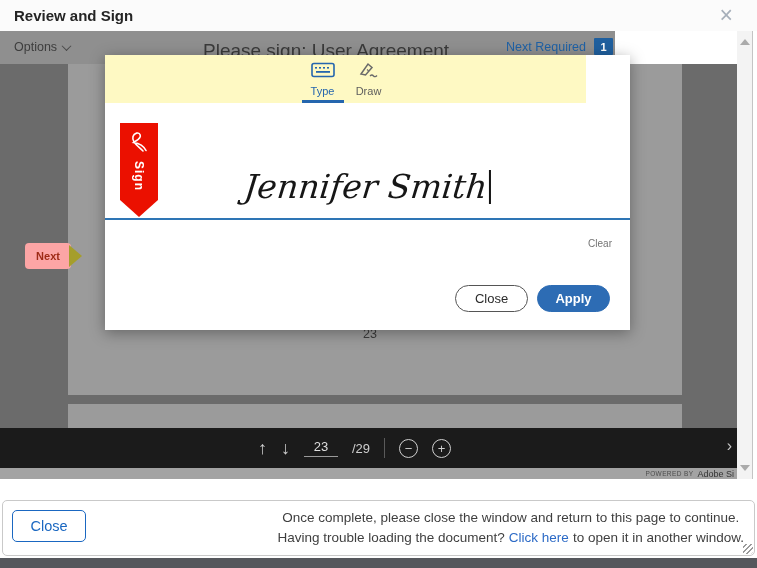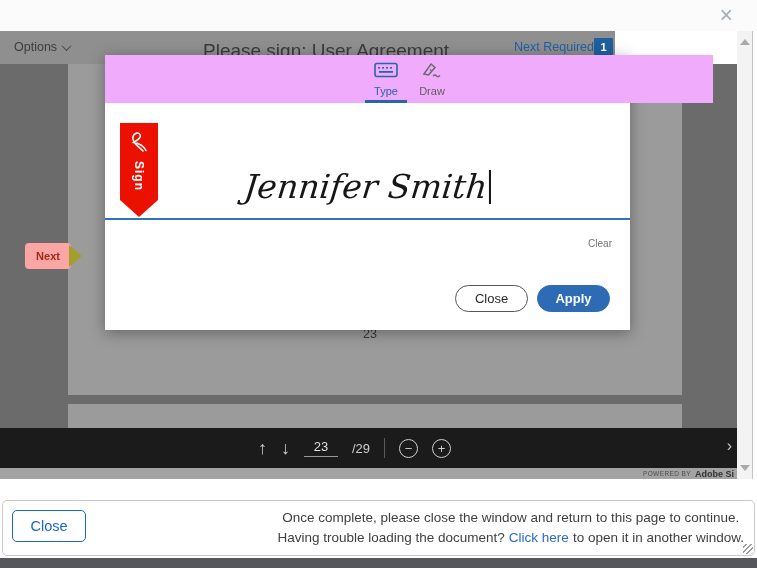--- a/index.html
+++ b/index.html
@@ -10,38 +10,38 @@
   
   .dlg-header { position:absolute; left:0; top:0; width:757px; height:31px; background:#fbfbfb; }
   .dlg-title { position:absolute; left:14px; top:7px; font-size:15px; font-weight:bold; color:#252525; }
   .dlg-close { position:absolute; right:24px; top:1px; font-size:23px; font-weight:300; color:#a6afba; cursor:pointer; line-height:28px; }
 
   
   .sign-toolbar { position:absolute; left:0; top:31px; width:615px; height:33px; background:#8f8f8f; }
   .options { position:absolute; left:14px; top:9px; font-size:12.5px; color:#3d3d3d; cursor:pointer; }
   .chev-down { display:inline-block; width:7px; height:7px; border-right:1.5px solid #4a4a4a; border-bottom:1.5px solid #4a4a4a; transform:rotate(45deg) translate(-1px,-1px); margin-left:6px; }
   .sign-title { position:absolute; left:203px; top:9px; font-size:19px; color:#3a3a3a; }
-  .next-required { position:absolute; right:2px; top:7px; display:flex; align-items:center; cursor:pointer;text-align:center; }
+  .next-required { position:absolute; right:2px; top:7px; display:flex; align-items:center; gap:8px; cursor:pointer;text-align:center; }
   .next-required-label { font-size:12.5px; color:#1f61a5; }
   .next-required-badge { width:19px; height:17px; background:#1f5f9e; color:#fff; font-size:11px; font-weight:bold; display:flex; align-items:center; justify-content:center; border-radius:1px; }
 
   
   .doc-bg { position:absolute; left:0; top:64px; width:737px; height:364px; background:#6b6b6b; }
   .doc-page1 { position:absolute; left:68px; top:0; width:614px; height:331px; background:#9b9b9b; }
   .doc-page2 { position:absolute; left:68px; top:340px; width:614px; height:24px; background:#9b9b9b; }
   .page-num { position:absolute; left:295px; top:263px; font-size:12.5px; color:#3c3c3c; }
 
   .next-tag { position:absolute; left:25px; top:179px; cursor:pointer; }
   .next-tag-body { position:relative; width:46px; height:26px; background:#fca5a5; border-radius:4px; display:flex; align-items:center; justify-content:center; }
   .next-tag-label { font-size:11px; font-weight:bold; color:#9e2b16; }
   .next-tag-tip { position:absolute; left:44px; top:2px; width:0; height:0; border-top:11px solid transparent; border-bottom:11px solid transparent; border-left:13px solid #a59e2b; }
 
   
   .sig-modal { position:absolute; left:105px; top:55px; width:525px; height:275px; background:#fff; box-shadow:0 3px 14px rgba(0,0,0,.35); }
-  .sig-header { position:absolute; left:0; top:0; width:608px; height:48px; background:#f0abfc; display:flex; justify-content:center; gap:4px; }
+  .sig-header { position:absolute; left:0; top:0; width:481px; height:48px; background:#fef9c3; display:flex; justify-content:center; gap:4px; }
   .sig-tab { width:42px; height:48px; display:flex; flex-direction:column; align-items:center; justify-content:flex-start; padding-top:7px; cursor:pointer; border-bottom:3px solid transparent; }
   .sig-tab .tab-label { font-size:11px; margin-top:3px; color:#5e5e5e; }
   .sig-tab.active { border-bottom-color:#2566ae; }
   .sig-tab.active .tab-label { color:#2566ae; }
 
   .ribbon { position:absolute; left:15px; top:68px; width:38px; }
   .ribbon-body { width:38px; height:77px; background:#eb1000; display:flex; flex-direction:column; align-items:center; padding-top:6px; }
   .ribbon-tip { width:0; height:0; border-left:19px solid transparent; border-right:19px solid transparent; border-top:17px solid #eb1000; }
   .ribbon-word { writing-mode:vertical-rl; color:#fff; font-size:12px; font-weight:bold; margin-top:4px; letter-spacing:1px; }
 
@@ -60,21 +60,21 @@
   .pdf-controls { position:absolute; left:0; top:0; width:737px; height:40px; display:flex; align-items:center; justify-content:center; gap:14px; transform:translateX(-14px); color:#cfcfcf; }
   .nav-arrow { font-size:18px; color:#cfcfcf; cursor:pointer; line-height:1; }
   .page-input { width:34px; background:transparent; border:none; border-bottom:1px solid #9a9a9a; color:#dedede; font-size:13px; text-align:center; font-family:"Liberation Sans",sans-serif; padding-bottom:2px; }
   .page-total { font-size:13px; color:#cfcfcf; }
   .vdiv { width:1px; height:20px; background:#5a5a5a; }
   .zoom-btn { width:19px; height:19px; border:1.5px solid #cfcfcf; border-radius:50%; display:flex; align-items:center; justify-content:center; font-size:13px; color:#cfcfcf; cursor:pointer; line-height:1; }
   .pdf-next-chevron { position:absolute; right:5px; top:9px; font-size:16px; color:#c5c5c5; cursor:pointer; }
 
   .powered-strip { position:absolute; left:0; top:468px; width:737px; height:11px; background:#a3a3a3; display:flex; align-items:center; justify-content:flex-end; padding-right:3px; gap:4px; overflow:hidden; }
   .powered-prefix { font-size:6.5px; color:#4c4c4c; letter-spacing:.4px; }
-  .powered-brand { font-size:9px; font-weight:bold; color:#333; white-space:nowrap; }
+  .powered-brand { font-size:9px; font-weight:normal; color:#333; white-space:nowrap; }
 
   
   .iframe-scrollbar { position:absolute; left:737px; top:31px; width:16px; height:448px; background:#f3f3f3; border-right:1px solid #c4c4c4; }
   .sb-up { position:absolute; left:3px; top:8px; width:0; height:0; border-left:5px solid transparent; border-right:5px solid transparent; border-bottom:6px solid #aaa; cursor:pointer; }
   .sb-down { position:absolute; left:3px; bottom:8px; width:0; height:0; border-left:5px solid transparent; border-right:5px solid transparent; border-top:6px solid #aaa; cursor:pointer; }
 
   
   .footer-panel { position:absolute; left:2px; top:500px; width:753px; height:56px; background:#fff; border:1px solid #c9c9c9; border-radius:5px; }
   .footer-close { position:absolute; left:9px; top:9px; width:74px; height:32px; background:#fff; border:1.5px solid #1a67c1; border-radius:5px; color:#1a67c1; font-size:14.5px; display:flex; align-items:center; justify-content:center; cursor:pointer; }
   .footer-text { position:absolute; right:10px; top:7px; text-align:center; font-size:13.5px; color:#3f3f3f; line-height:20px; }
@@ -83,20 +83,21 @@
     background:repeating-linear-gradient(135deg, transparent 0 2px, #9a9a9a 2px 3.5px); border-bottom-right-radius:4px; }
 
   .bottom-strip { position:absolute; left:0; top:558px; width:757px; height:10px; background:#55575c; }
 </style>
 </head>
 <body>
 
 <div class="stage">
 
   <div class="dlg-header">
+    <div class="dlg-title">Review and Sign</div>
     <div class="dlg-close">×</div>
   </div>
 
   <div class="sign-toolbar">
     <div class="options"><span>Options</span><span class="chev-down"></span></div>
     <div class="sign-title">Please sign: User Agreement</div>
     <div class="next-required">
       <span class="next-required-label">Next Required</span>
       <span class="next-required-badge">1</span>
     </div>

